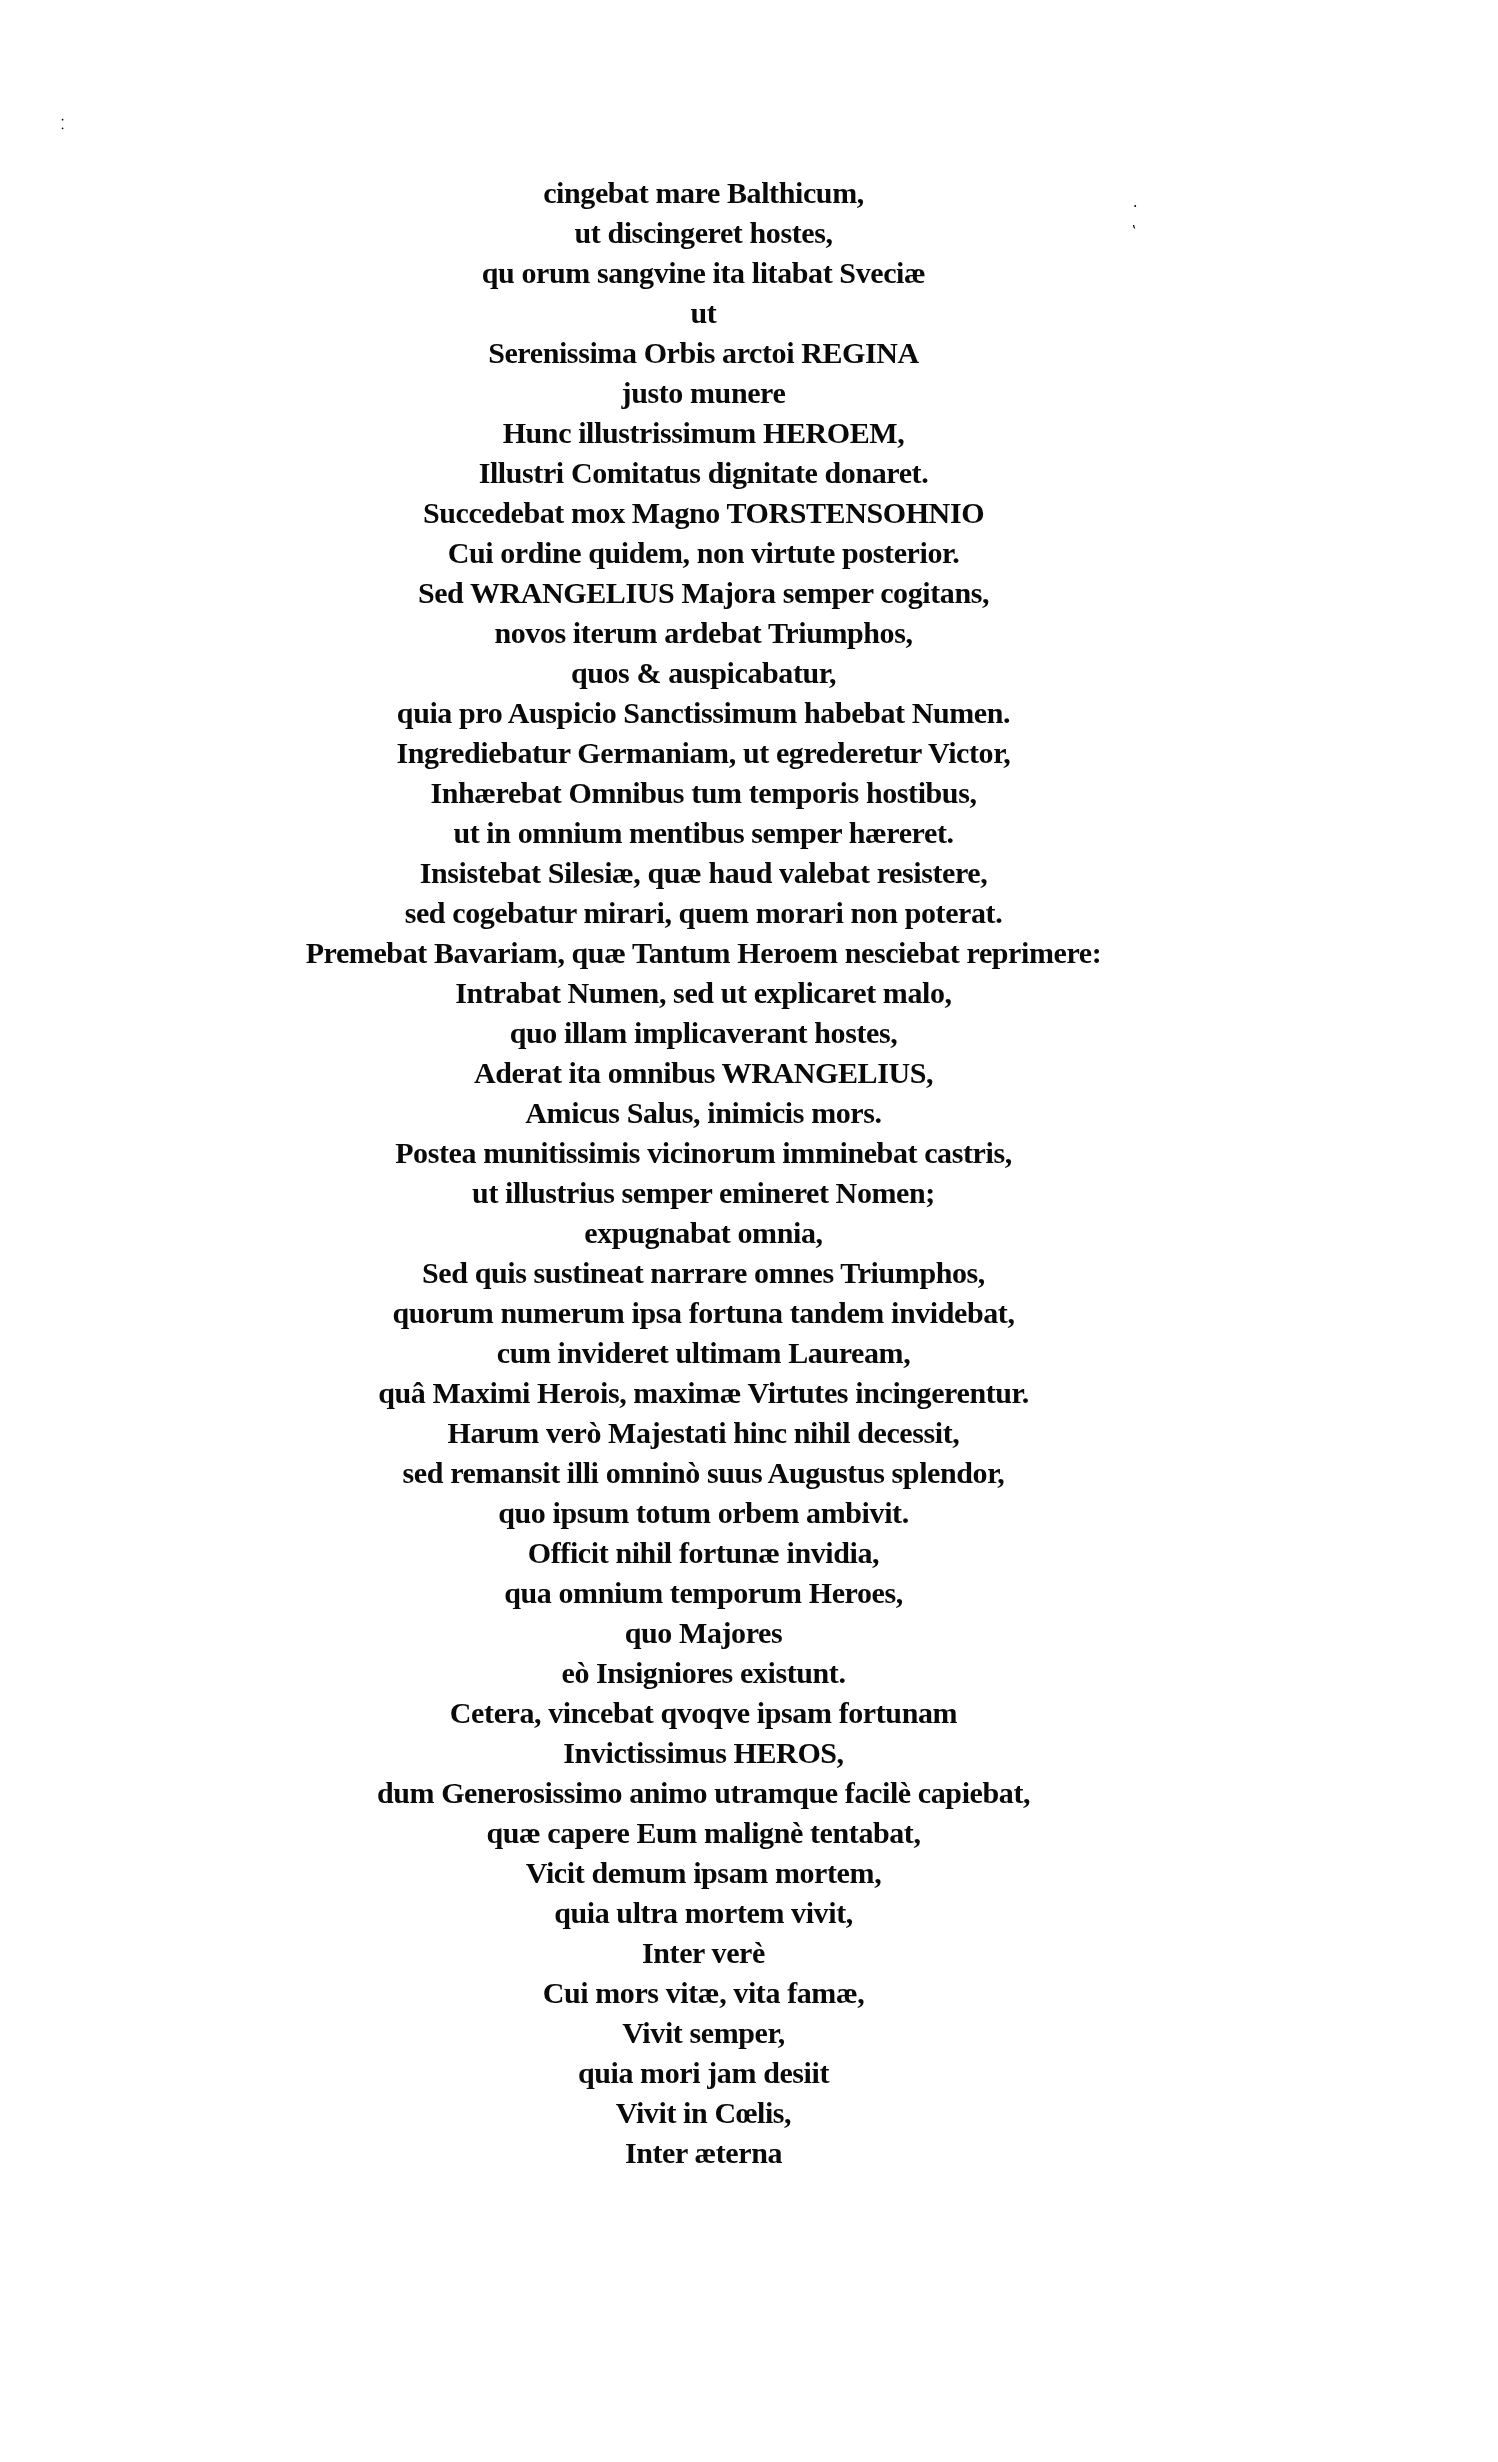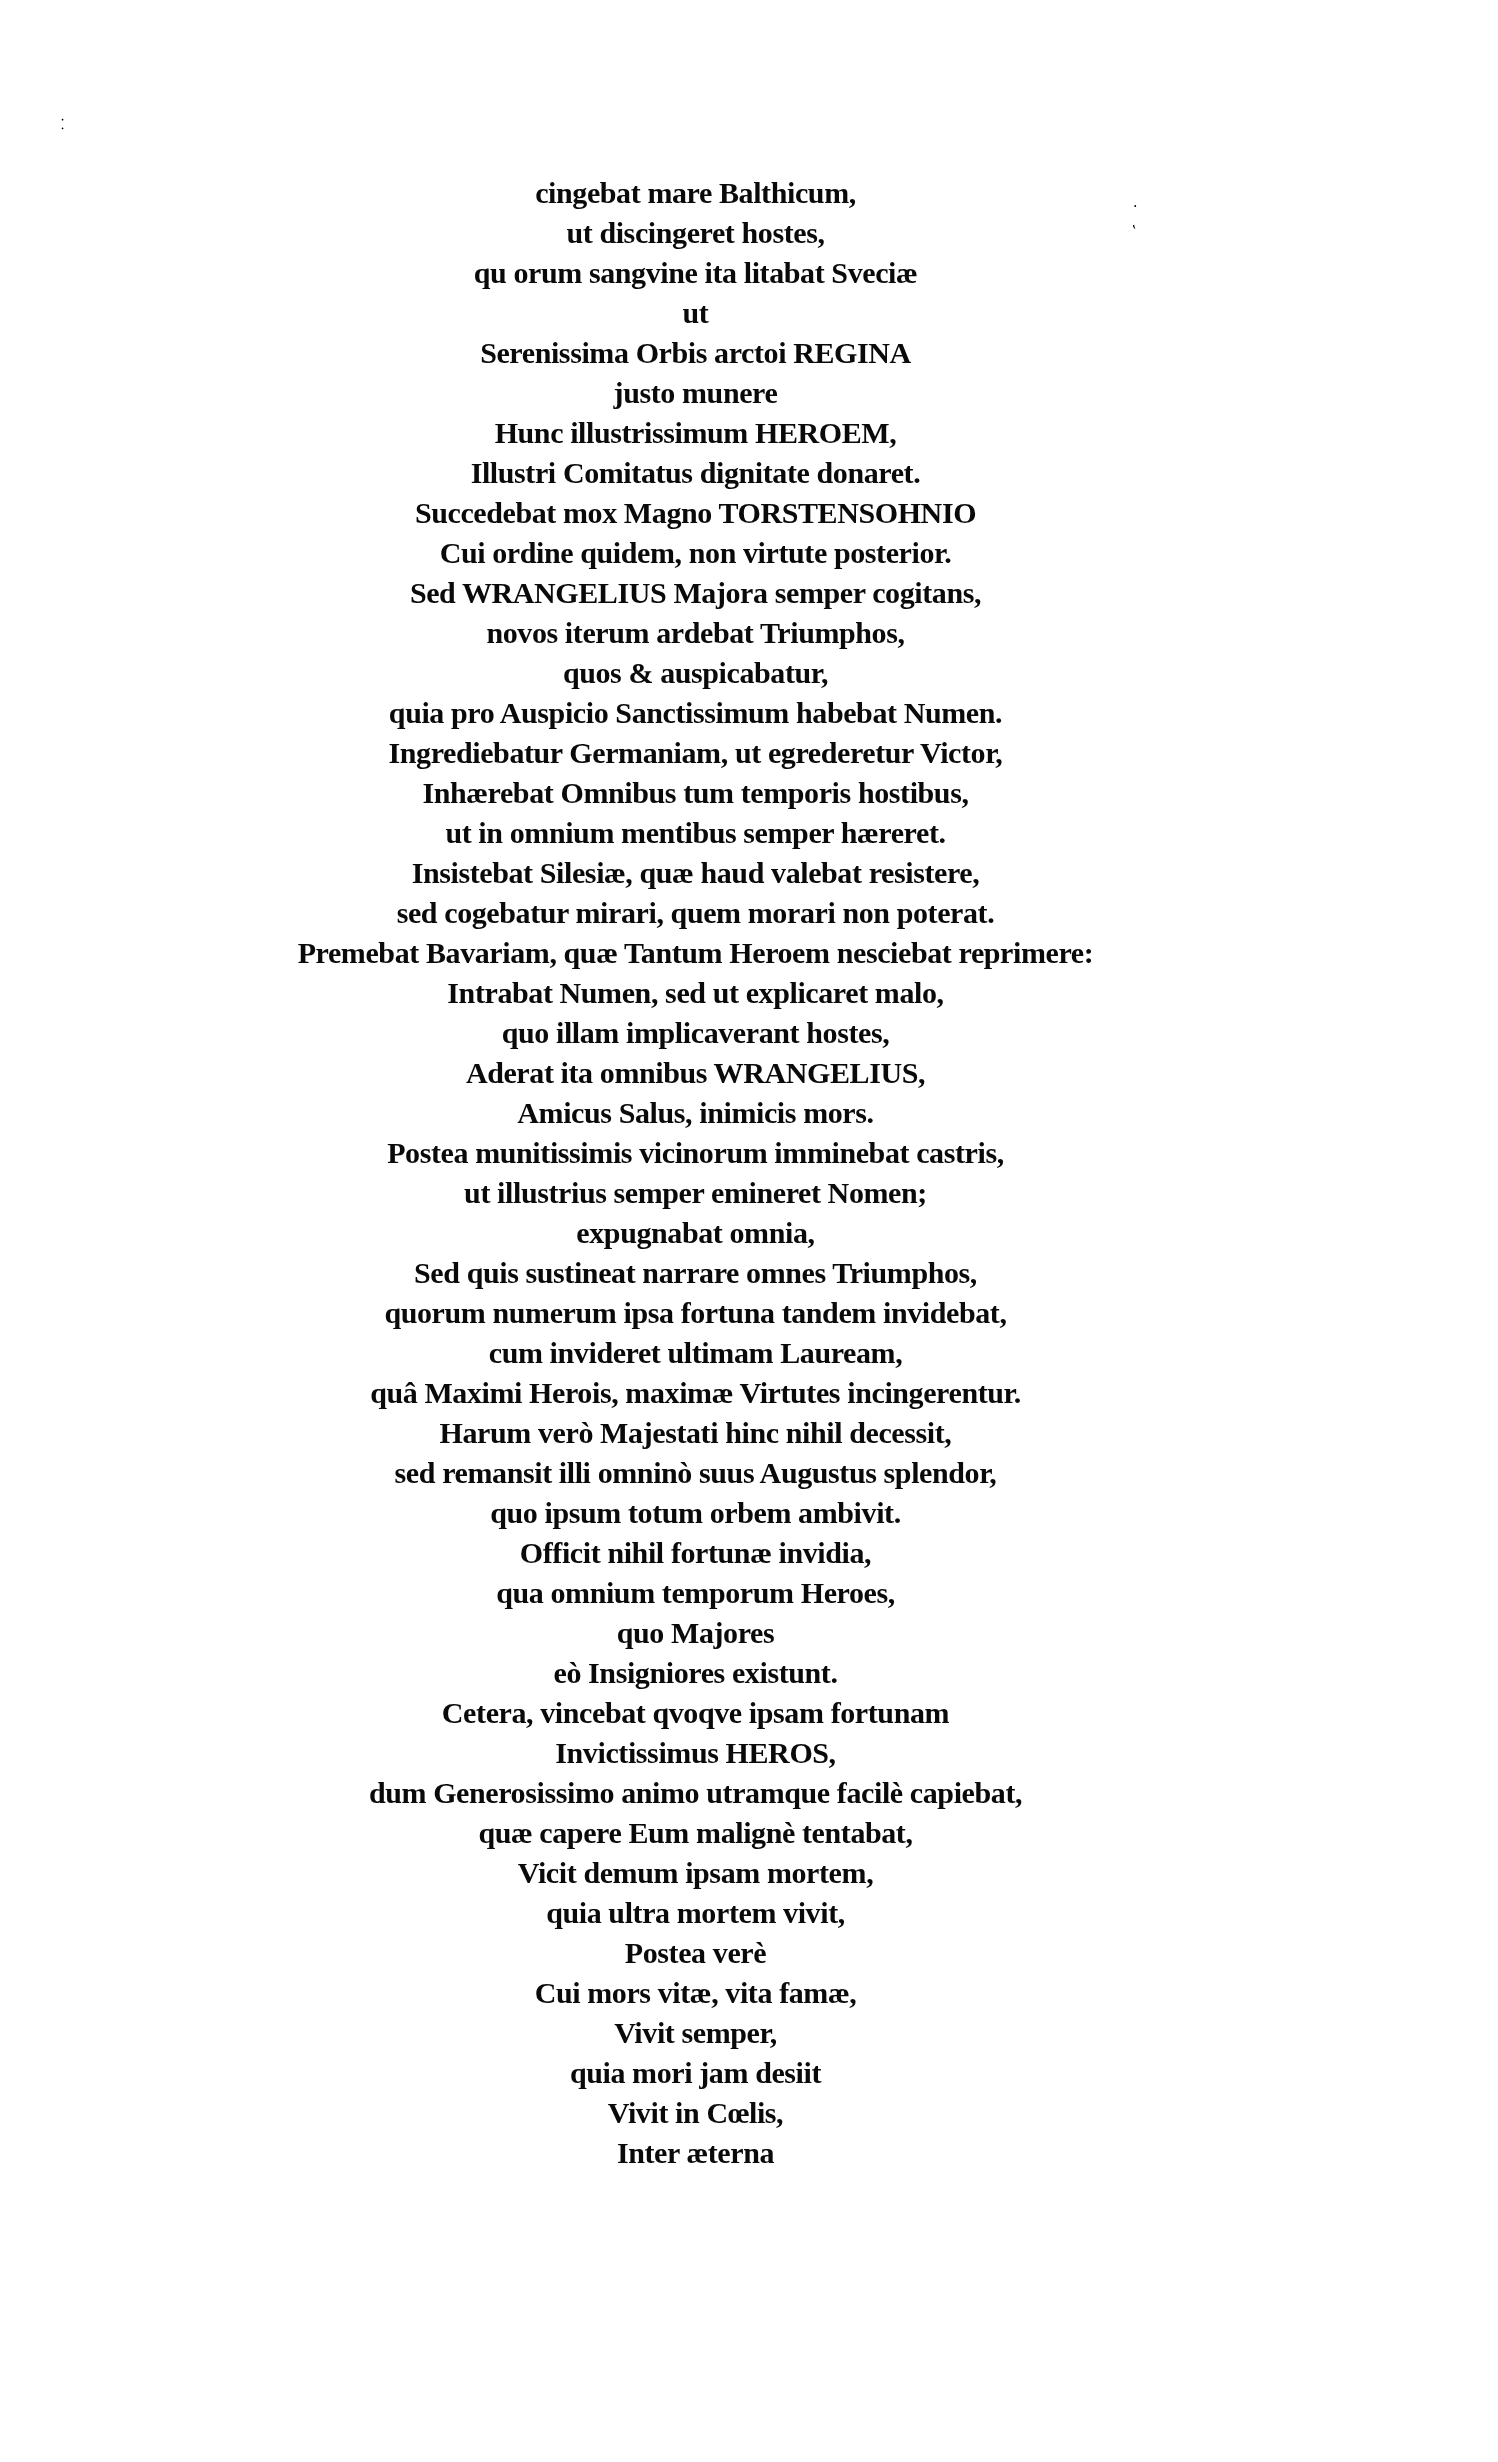--- a/index.html
+++ b/index.html
@@ -1,21 +1,21 @@
 <!DOCTYPE html>
 <html style="font-size:12.4px"><head>
   <meta charset="utf-8">
   <style>
     html, body { margin: 0; padding: 0; background: #ffffff; }
     body { width: 1499px; height: 2462px; position: relative; overflow: hidden; }
     .page { position: absolute; left: 0; top: 0; width: 1499px; height: 2462px; background: #ffffff; }
     .speck { position: absolute; color: #000; font-family: "DejaVu Serif", serif; font-size: 14px; line-height: 1; }
     .text-block {
       position: absolute;
-      left: 268px;
+      left: 276px;
       top: 173px;
       width: 855px;
       text-align: center;
       font-family: "Liberation Serif", "DejaVu Serif", serif;
       font-weight: bold;
       color: #0a0a0a;
       font-size: 30px;
       letter-spacing: -0.4px;
     }
     .line {
@@ -72,21 +72,21 @@
     <span class="line">Officit nihil fortunæ invidia,</span>
     <span class="line">qua omnium temporum Heroes,</span>
     <span class="line">quo Majores</span>
     <span class="line">eò Insigniores existunt.</span>
     <span class="line">Cetera, vincebat qvoqve ipsam fortunam</span>
     <span class="line">Invictissimus HEROS,</span>
     <span class="line">dum Generosissimo animo utramque facilè capiebat,</span>
     <span class="line">quæ capere Eum malignè tentabat,</span>
     <span class="line">Vicit demum ipsam mortem,</span>
     <span class="line">quia ultra mortem vivit,</span>
-    <span class="line">Postea verè</span>
+    <span class="line">Inter verè</span>
     <span class="line">Cui mors vitæ, vita famæ,</span>
     <span class="line">Vivit semper,</span>
     <span class="line">quia mori jam desiit</span>
     <span class="line">Vivit in Cœlis,</span>
     <span class="line">Inter æterna</span>
   </div>
 </div>
 
 
 </body></html>

